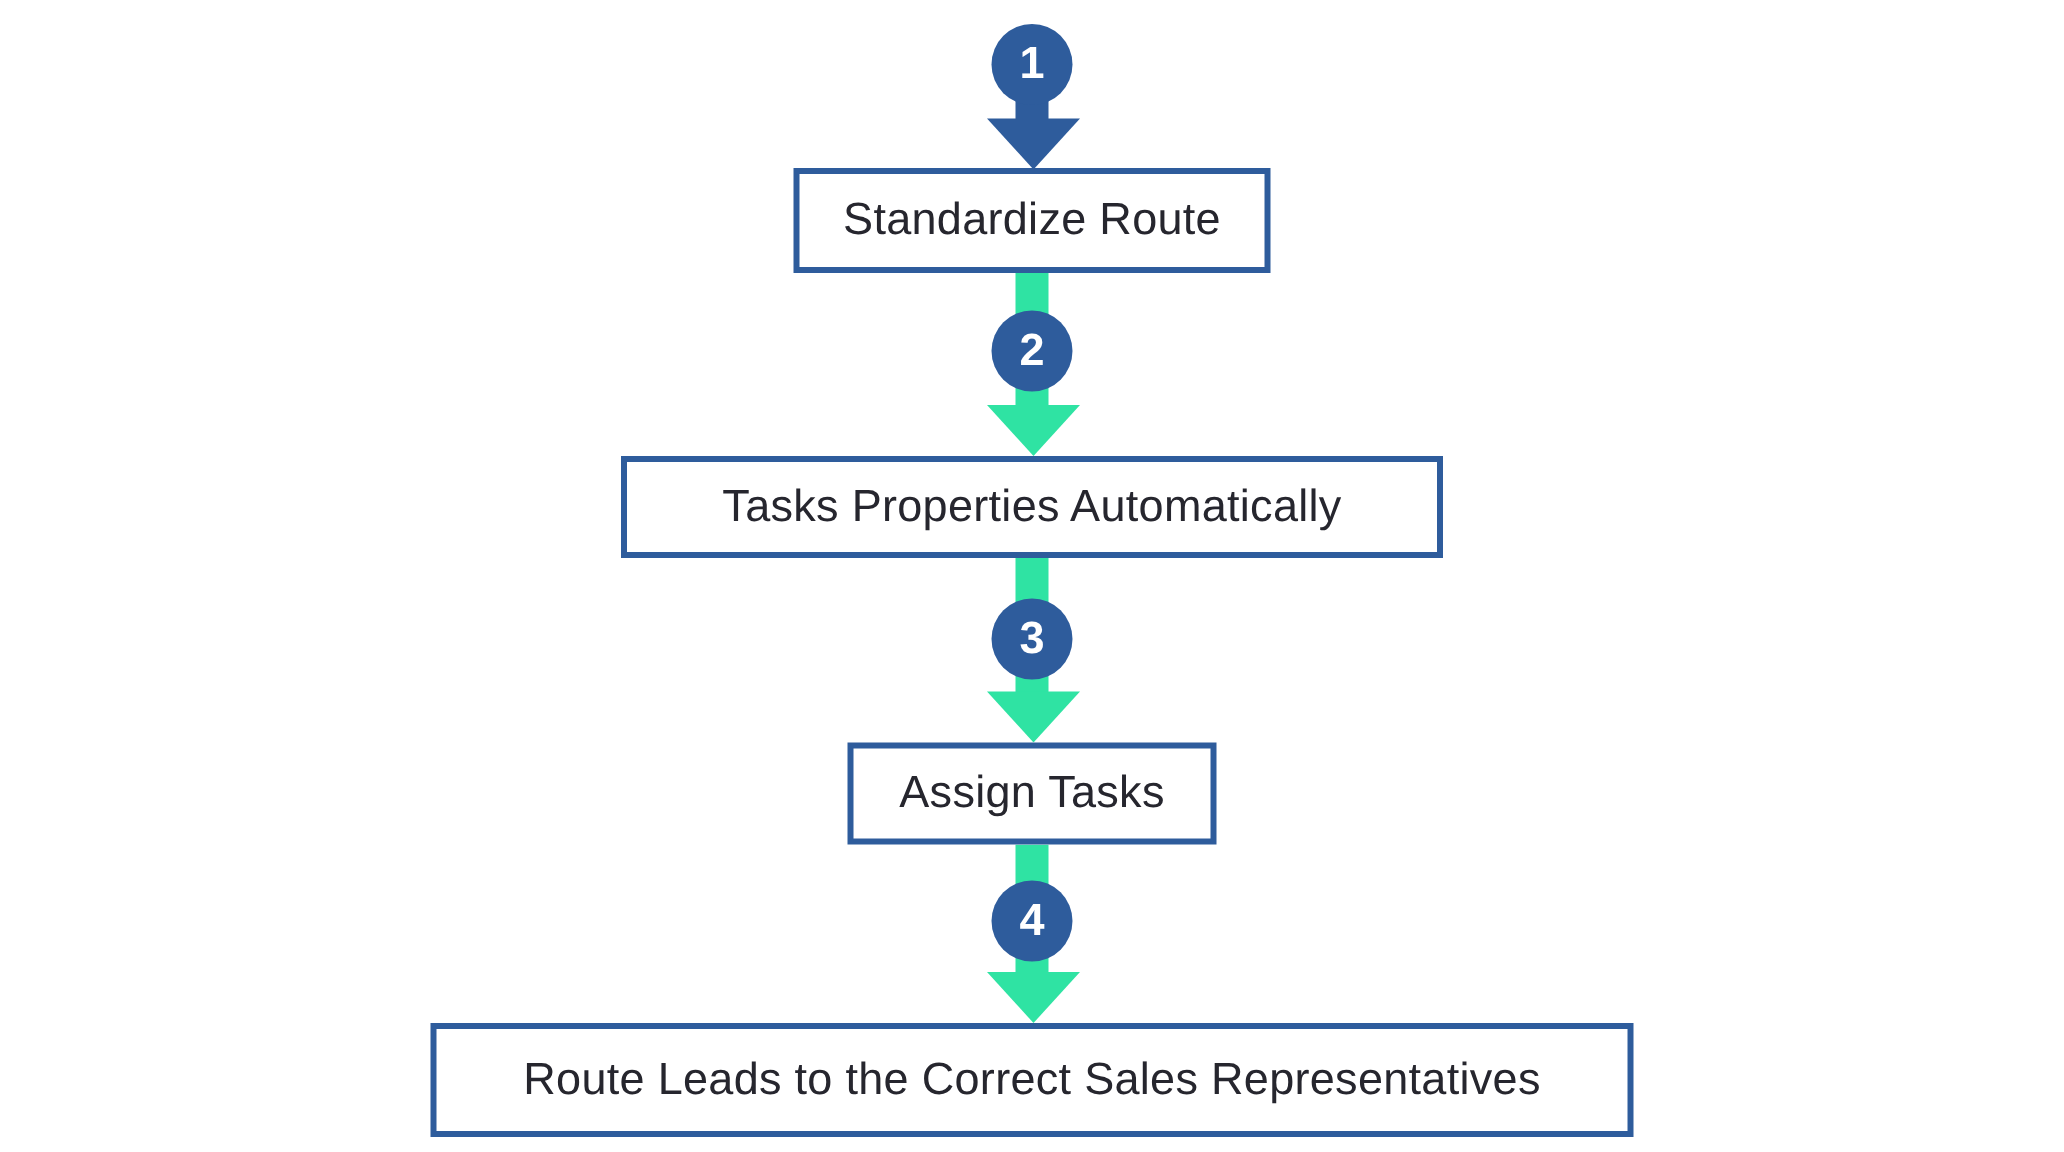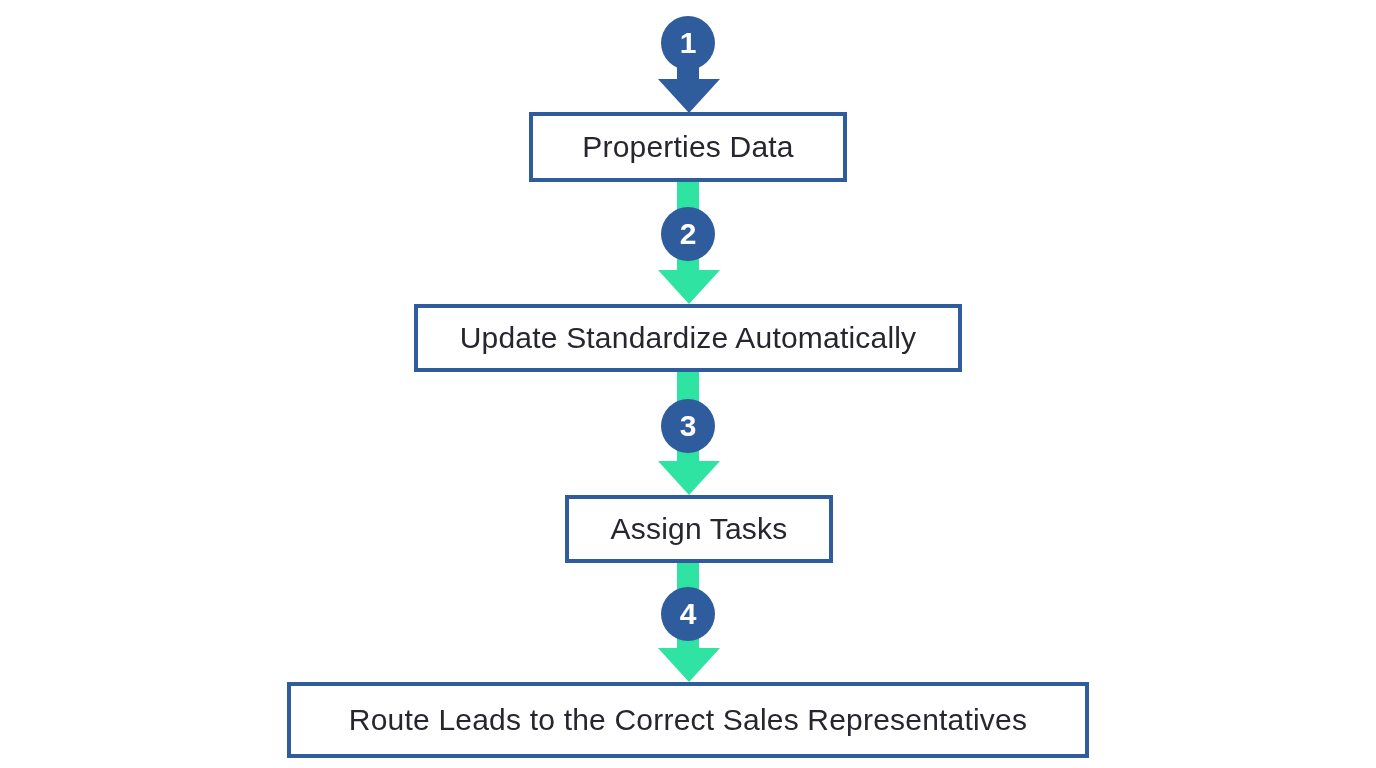--- a/index.html
+++ b/index.html
@@ -80,48 +80,48 @@
   .b1 { left: 529px; top: 112px; width: 318px; height: 70px; }
 
   .s2 { top: 182px; height: 92px; }
   .h2 { top: 270px; }
   .c2 { top: 207px; }
   .b2 { left: 414px; top: 304px; width: 548px; height: 68px; }
 
   .s3 { top: 372px; height: 93px; }
   .h3 { top: 461px; }
   .c3 { top: 399px; }
-  .b3 { left: 565px; top: 495px; width: 268px; height: 68px; }
+  .b3 { left: 565px; top: 495px; width: 246px; height: 68px; }
 
   .s4 { top: 563px; height: 89px; }
   .h4 { top: 648px; }
   .c4 { top: 587px; }
   .b4 { left: 287px; top: 682px; width: 802px; height: 76px; }
 </style>
 </head>
 <body>
 
 <div class="canvas">
 
   <div class="stem blue s1"></div>
   <div class="head blue h1"></div>
   <div class="circle c1">
     <span>1</span>
   </div>
   <div class="box b1">
-    <span>Properties Data</span>
+    <span>Standardize Route</span>
   </div>
 
   <div class="stem green s2"></div>
   <div class="head h2"></div>
   <div class="circle c2">
     <span>2</span>
   </div>
   <div class="box b2">
-    <span>Update Standardize Automatically</span>
+    <span>Tasks Properties Automatically</span>
   </div>
 
   <div class="stem green s3"></div>
   <div class="head h3"></div>
   <div class="circle c3">
     <span>3</span>
   </div>
   <div class="box b3">
     <span>Assign Tasks</span>
   </div>

